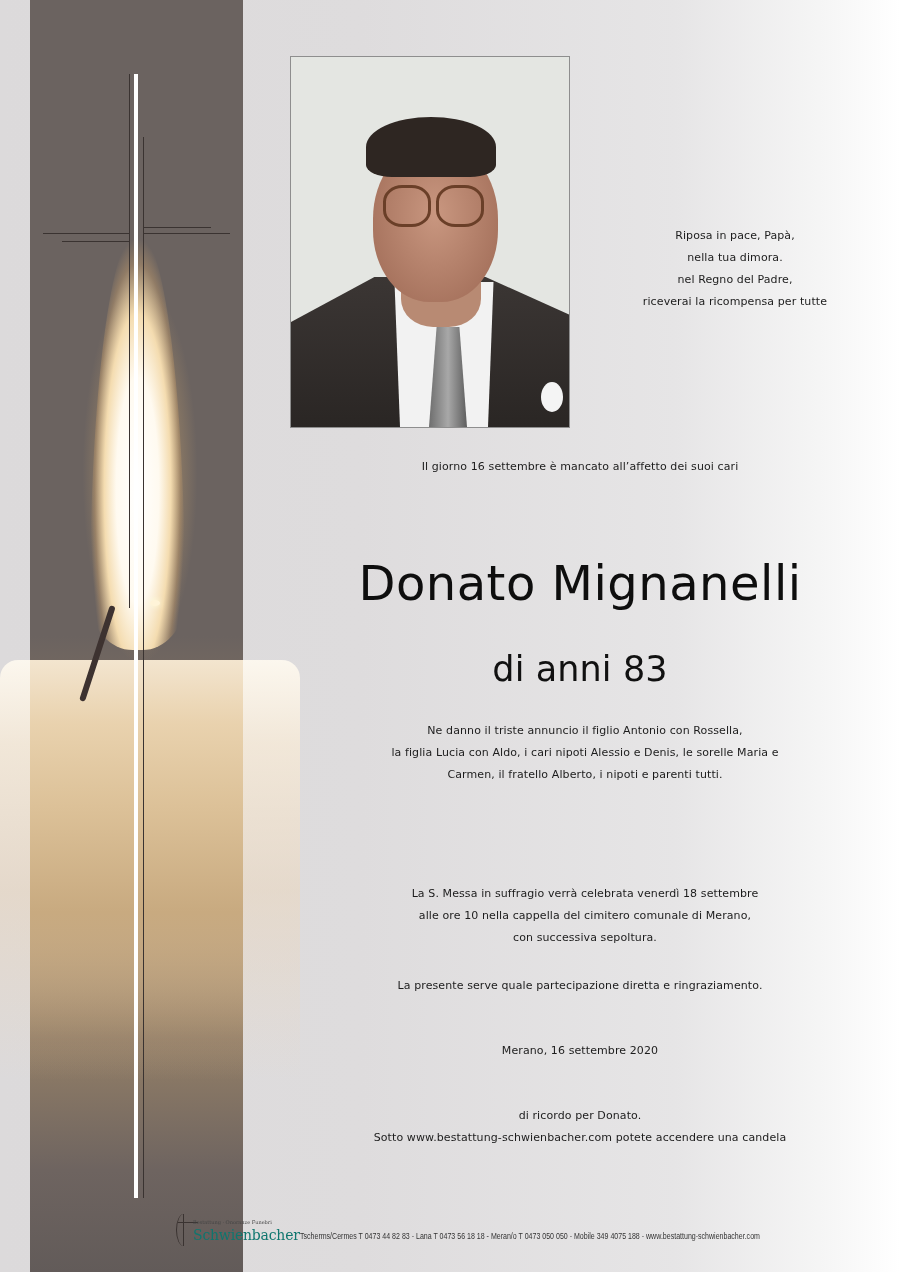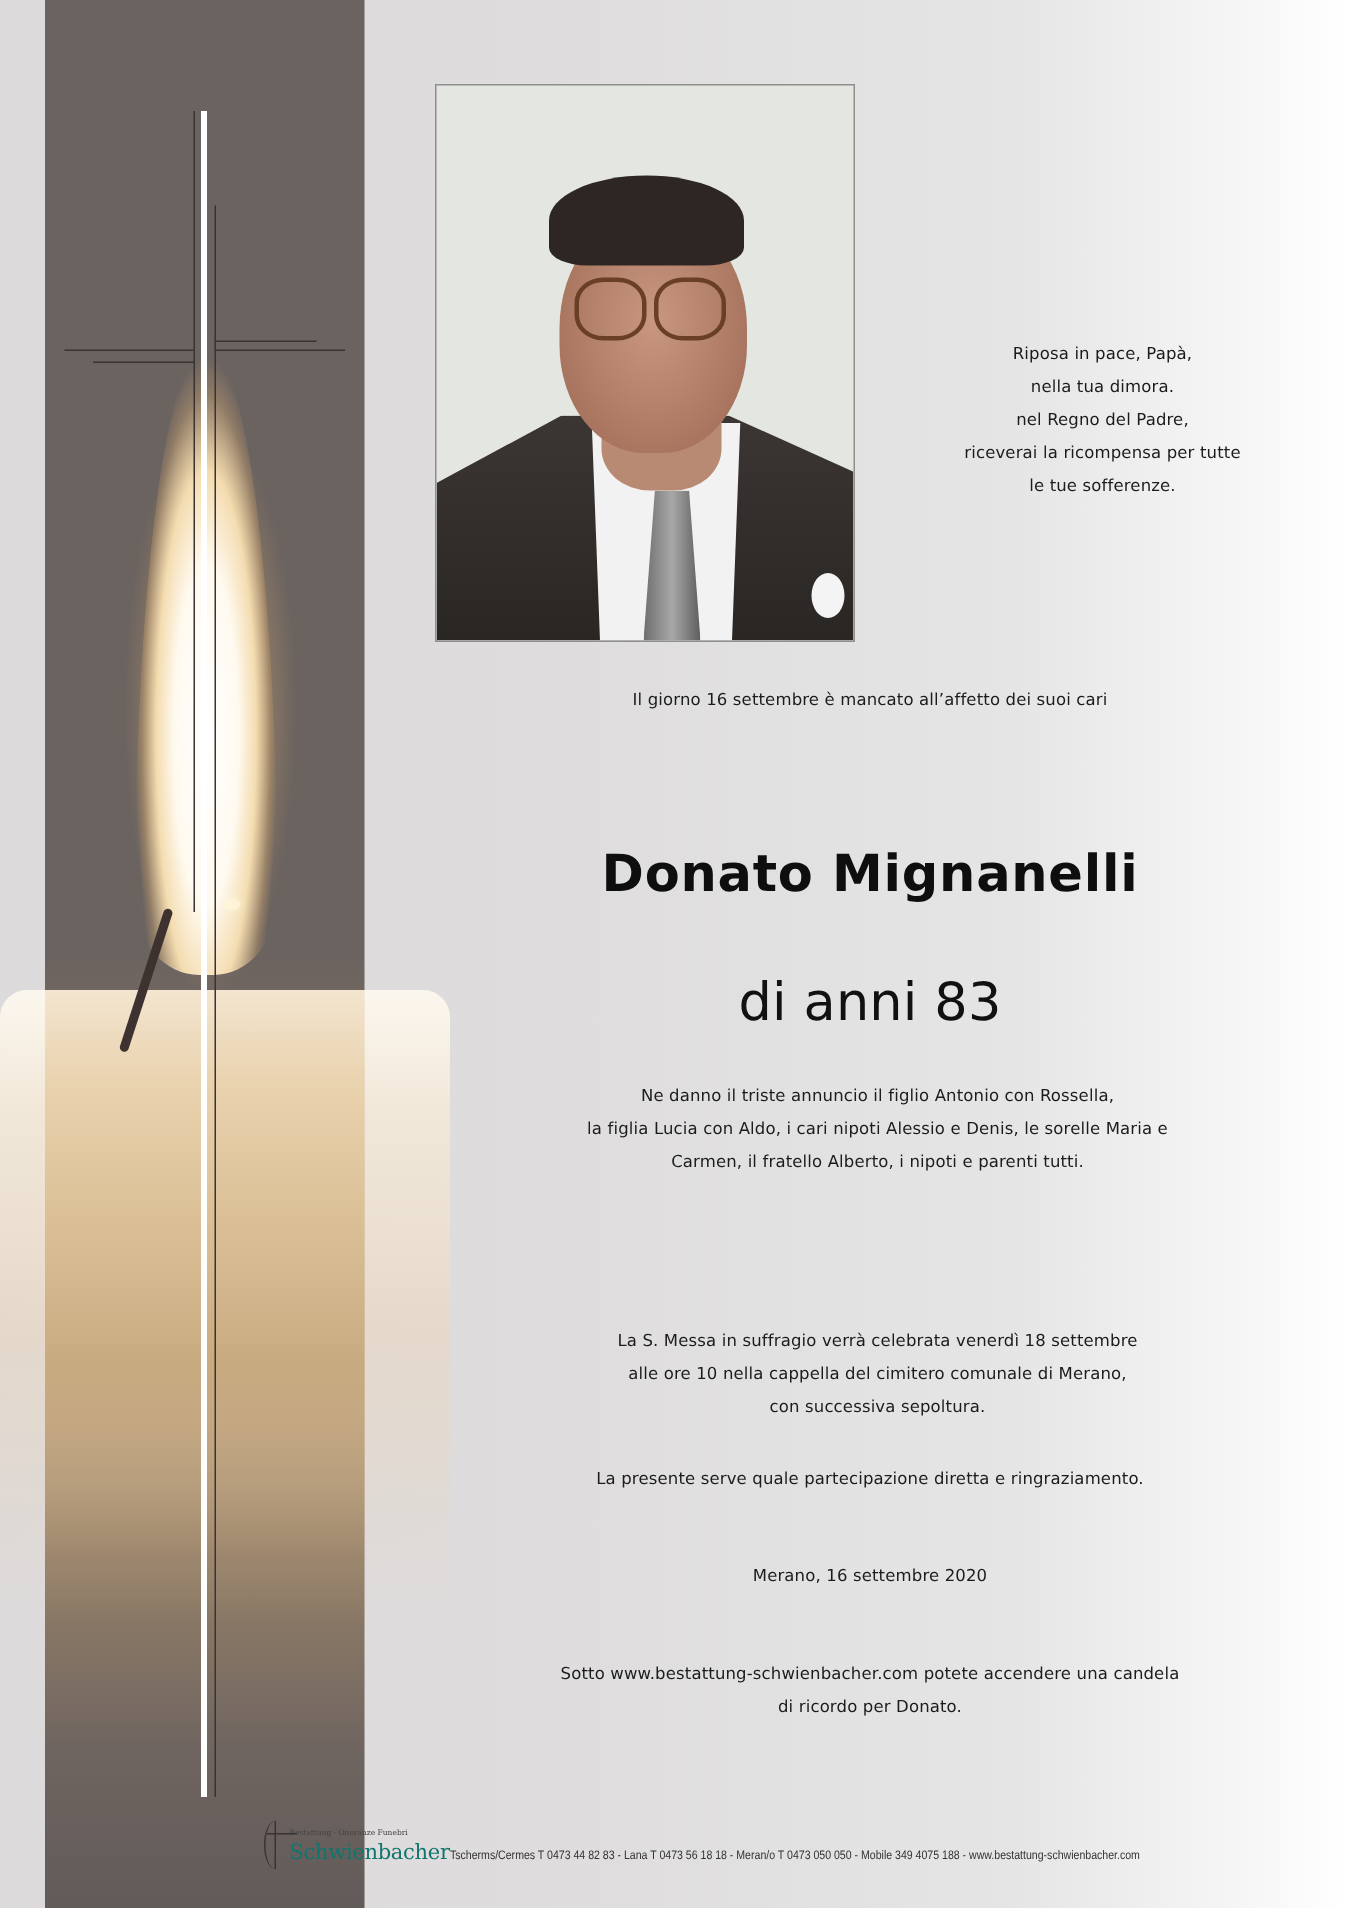--- a/index.html
+++ b/index.html
@@ -47,21 +47,21 @@
   #photo .hair { position:absolute; left:75px; top:60px; width:130px; height:60px; background:#2e2622; border-radius: 50% 50% 20% 20%; }
   #photo .glass-l, #photo .glass-r { position:absolute; top:128px; width:42px; height:36px; border:3px solid #6a3f28; border-radius:40%; }
   #photo .glass-l { left:92px; }
   #photo .glass-r { left:145px; }
   #photo .flower { position:absolute; left:250px; top:325px; width:22px; height:30px; background:#f4f4f4; border-radius:50%; }
 
   
   .txt { position:absolute; text-align:center; font-family:"DejaVu Sans", sans-serif; font-size:11px; line-height:22px; color:#1c1c1c; letter-spacing:0.1px; }
   #poem { left:590px; top:225px; width:290px; }
   #announce-intro { left:300px; top:456px; width:560px; }
-  #deceased-name { left:300px; top:553px; width:560px; font-size:34px; line-height:60px; font-weight:700; color:#0e0e0e; letter-spacing:0.5px; }
+  #deceased-name { left:300px; top:553px; width:560px; font-size:48px; line-height:60px; font-weight:400; color:#0e0e0e; letter-spacing:0.5px; }
   #deceased-age { left:300px; top:649px; width:560px; font-size:35px; line-height:40px; color:#111; }
   #family { left:300px; top:720px; width:570px; }
   #mass { left:300px; top:867px; width:570px;margin-top:16px; }
   #thanks { left:280px; top:975px; width:600px; }
   #place-date { left:280px; top:1040px; width:600px; }
   #candle-link { left:280px; top:1105px; width:600px; }
   .line { display:block; }
   #logo-cross-v { left:183px; top:1214px; width:1px; height:32px; background:#3a3331; }
   #logo-cross-h { left:178px; top:1222px; width:20px; height:1px; background:#3a3331; }
   #logo-arc { left:176px; top:1214px; width:14px; height:32px; border-left:1px solid #3a3331; border-radius:50% 0 0 50%; }
@@ -100,21 +100,20 @@
   <div class="glass-l"></div>
   <div class="glass-r"></div>
   <div class="flower"></div>
 </div>
 
 <div id="poem" class="txt">
   <span class="line">Riposa in pace, Papà,</span>
   <span class="line">nella tua dimora.</span>
   <span class="line">nel Regno del Padre,</span>
   <span class="line">riceverai la ricompensa per tutte</span>
-  <span class="line">le tue sofferenze.</span>
 </div>
 
 <div id="announce-intro" class="txt">Il giorno 16 settembre è mancato all’affetto dei suoi cari</div>
 <div id="deceased-name" class="txt">Donato Mignanelli</div>
 <div id="deceased-age" class="txt">di anni 83</div>
 
 <div id="family" class="txt">
   <span class="line">Ne danno il triste annuncio il figlio Antonio con Rossella,</span>
   <span class="line">la figlia Lucia con Aldo, i cari nipoti Alessio e Denis, le sorelle Maria e</span>
   <span class="line">Carmen, il fratello Alberto, i nipoti e parenti tutti.</span>
@@ -123,22 +122,22 @@
 <div id="mass" class="txt">
   <span class="line">La S. Messa in suffragio verrà celebrata venerdì 18 settembre</span>
   <span class="line">alle ore 10 nella cappella del cimitero comunale di Merano,</span>
   <span class="line">con successiva sepoltura.</span>
 </div>
 
 <div id="thanks" class="txt">La presente serve quale partecipazione diretta e ringraziamento.</div>
 <div id="place-date" class="txt">Merano, 16 settembre 2020</div>
 
 <div id="candle-link" class="txt">
+  <span class="line">di ricordo per Donato.</span>
   <span class="line">Sotto www.bestattung-schwienbacher.com potete accendere una candela</span>
-  <span class="line">di ricordo per Donato.</span>
 </div>
 
 <div>
   <div id="logo-arc" class="abs"></div>
   <div id="logo-cross-v" class="abs"></div>
   <div id="logo-cross-h" class="abs"></div>
   <div id="logo-sub" class="abs">Bestattung · Onoranze Funebri</div>
   <div id="logo-name" class="abs">Schwienbacher</div>
 </div>
 <div id="footer-contacts" class="abs">Tscherms/Cermes T 0473 44 82 83 - Lana T 0473 56 18 18 - Meran/o T 0473 050 050 - Mobile 349 4075 188 - www.bestattung-schwienbacher.com</div>

